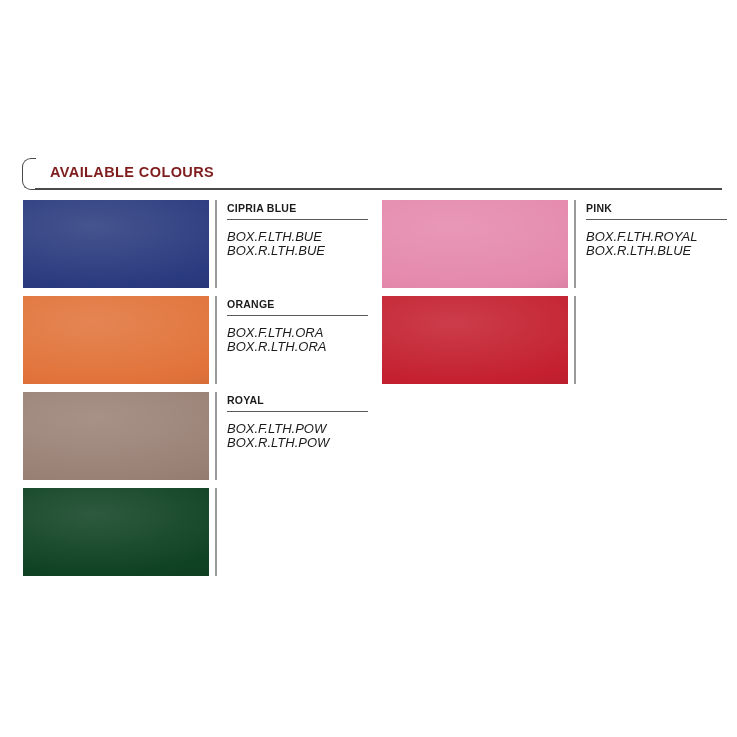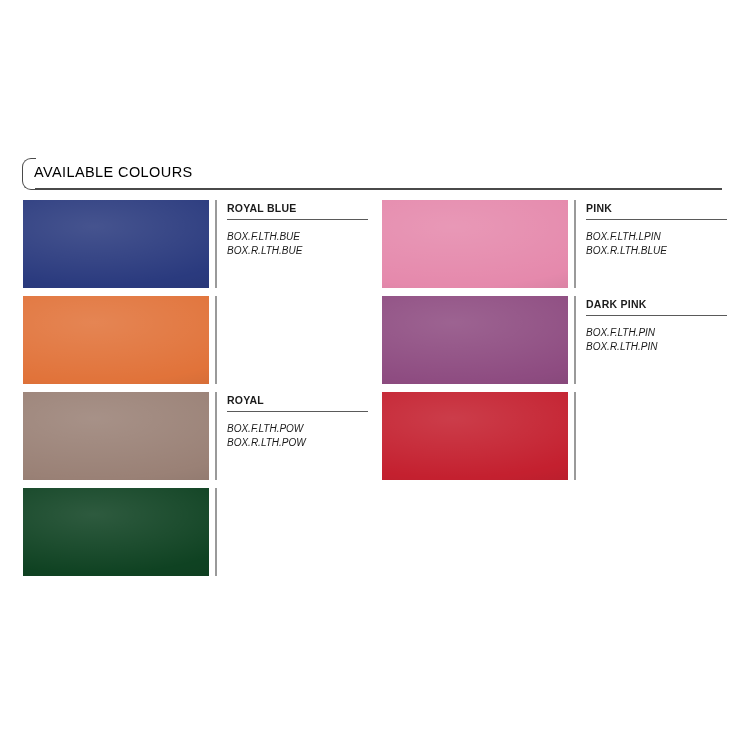--- a/index.html
+++ b/index.html
@@ -39,26 +39,26 @@
     height: 32px;
     border-left: 1.6px solid #4a4a4a;
     border-top: 1.6px solid #4a4a4a;
     border-bottom: 1.6px solid #4a4a4a;
     border-top-left-radius: 9px;
     border-bottom-left-radius: 9px;
     box-sizing: border-box;
   }
   .header-title {
     position: absolute;
-    left: 12px;
+    left: 28px;
     top: 6px;
     font-size: 14.5px;
-    font-weight: normal;
+    font-weight: bold;
     letter-spacing: 0.4px;
-    color: #000000;
+    color: #7f1d1d;
     white-space: nowrap;
   }
   .header-rule {
     position: absolute;
     left: 13px;
     top: 30.4px;
     width: 687px;
     height: 1.6px;
     background: #4a4a4a;
   }
@@ -134,21 +134,21 @@
     left: 0;
     top: 19px;
     width: 141px;
     height: 1.3px;
     background: #5a5a5a;
   }
   .codes {
     position: absolute;
     left: 0;
     top: 30px;
-    font-size: 10px;
+    font-size: 13px;
     font-style: italic;
     color: #1b1b1b;
     line-height: 14px;
     white-space: nowrap;
   }
   .code-line { display: block; }
 </style>
 </head>
 <body>
 
@@ -161,33 +161,41 @@
   </div>
 
   <div class="colour-grid">
     <div class="colour-column left">
         <div class="colour-row">
           <div class="swatch" style="background: rgb(42, 58, 126);">
             <div class="swatch-sheen"></div>
           </div>
           <div class="divider"></div>
           <div class="info">
-            <div class="colour-name">ROYAL BLUE</div>
+            <div class="colour-name">CIPRIA BLUE</div>
             <div class="name-rule"></div>
             <div class="codes">
               <span class="code-line">BOX.F.LTH.BUE</span>
               <span class="code-line">BOX.R.LTH.BUE</span>
             </div>
           </div>
         </div>
         <div class="colour-row">
           <div class="swatch" style="background: rgb(225, 115, 58);">
             <div class="swatch-sheen"></div>
           </div>
           <div class="divider"></div>
+          <div class="info">
+            <div class="colour-name">ORANGE</div>
+            <div class="name-rule"></div>
+            <div class="codes">
+              <span class="code-line">BOX.F.LTH.ORA</span>
+              <span class="code-line">BOX.R.LTH.ORA</span>
+            </div>
+          </div>
         </div>
         <div class="colour-row">
           <div class="swatch" style="background: rgb(154, 129, 118);">
             <div class="swatch-sheen"></div>
           </div>
           <div class="divider"></div>
           <div class="info">
             <div class="colour-name">ROYAL</div>
             <div class="name-rule"></div>
             <div class="codes">
@@ -206,36 +214,22 @@
     <div class="colour-column right">
         <div class="colour-row">
           <div class="swatch" style="background: rgb(229, 137, 172);">
             <div class="swatch-sheen"></div>
           </div>
           <div class="divider"></div>
           <div class="info">
             <div class="colour-name">PINK</div>
             <div class="name-rule"></div>
             <div class="codes">
-              <span class="code-line">BOX.F.LTH.LPIN</span>
+              <span class="code-line">BOX.F.LTH.ROYAL</span>
               <span class="code-line">BOX.R.LTH.BLUE</span>
-            </div>
-          </div>
-        </div>
-        <div class="colour-row">
-          <div class="swatch" style="background: rgb(142, 76, 129);">
-            <div class="swatch-sheen"></div>
-          </div>
-          <div class="divider"></div>
-          <div class="info">
-            <div class="colour-name">DARK PINK</div>
-            <div class="name-rule"></div>
-            <div class="codes">
-              <span class="code-line">BOX.F.LTH.PIN</span>
-              <span class="code-line">BOX.R.LTH.PIN</span>
             </div>
           </div>
         </div>
         <div class="colour-row">
           <div class="swatch" style="background: rgb(196, 32, 47);">
             <div class="swatch-sheen"></div>
           </div>
           <div class="divider"></div>
         </div>
       </div>

